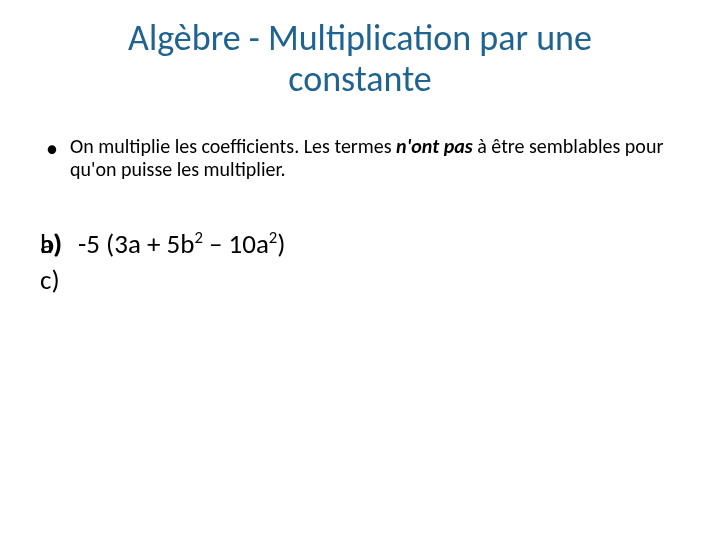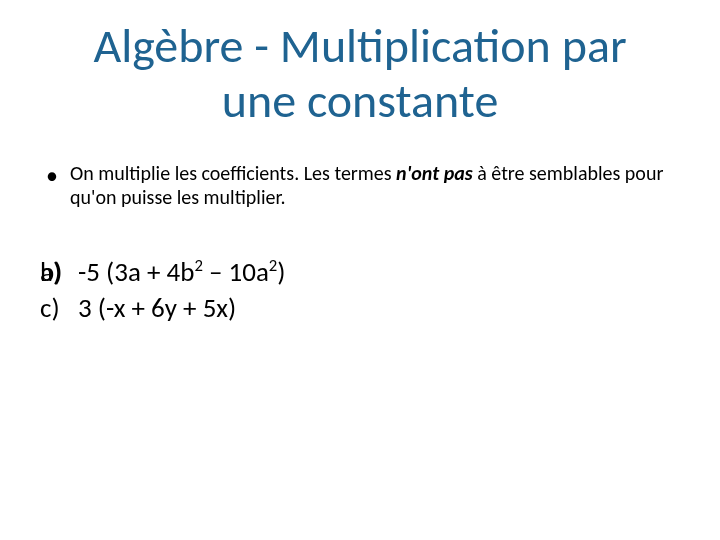--- a/index.html
+++ b/index.html
@@ -10,21 +10,21 @@
     body {
       width: 720px;
       height: 540px;
       background: #ffffff;
       font-family: Calibri, 'Segoe UI', Arial, sans-serif;
       color: #000000;
       padding: 18px 40px 40px 40px;
       overflow: hidden;
     }
     .slide-title {
-      font-size: 48px;
+      font-size: 36px;
       font-weight: 400;
       text-align: center;
       color: #1f6391;
       line-height: 1.15;
       margin-bottom: 34px;
       padding: 0 30px;
     }
     .bullet-list {
       list-style: none;
       margin-bottom: 44px;
@@ -78,19 +78,18 @@
     <span>On multiplie les coefficients.  Les termes </span><span class="em-bold-italic">n'ont pas</span><span> à être semblables pour qu'on puisse les multiplier.</span>
   </li>
 </ul>
 
 <ol class="lettered-list">
   <li class="lettered-item">
     <span class="lettered-label">a)</span>
   </li>
   <li class="lettered-item">
     <span class="lettered-label">b)</span>
-    <span><span>-5 (3a + 4b</span><sup>2</sup><span> – 10a</span><sup>2</sup><span>)</span></span>
+    <span><span>-5 (3a + 5b</span><sup>2</sup><span> – 10a</span><sup>2</sup><span>)</span></span>
   </li>
   <li class="lettered-item">
     <span class="lettered-label">c)</span>
-    <span>3 (-x + 6y + 5x)</span>
   </li>
 </ol>
 
 </body></html>

